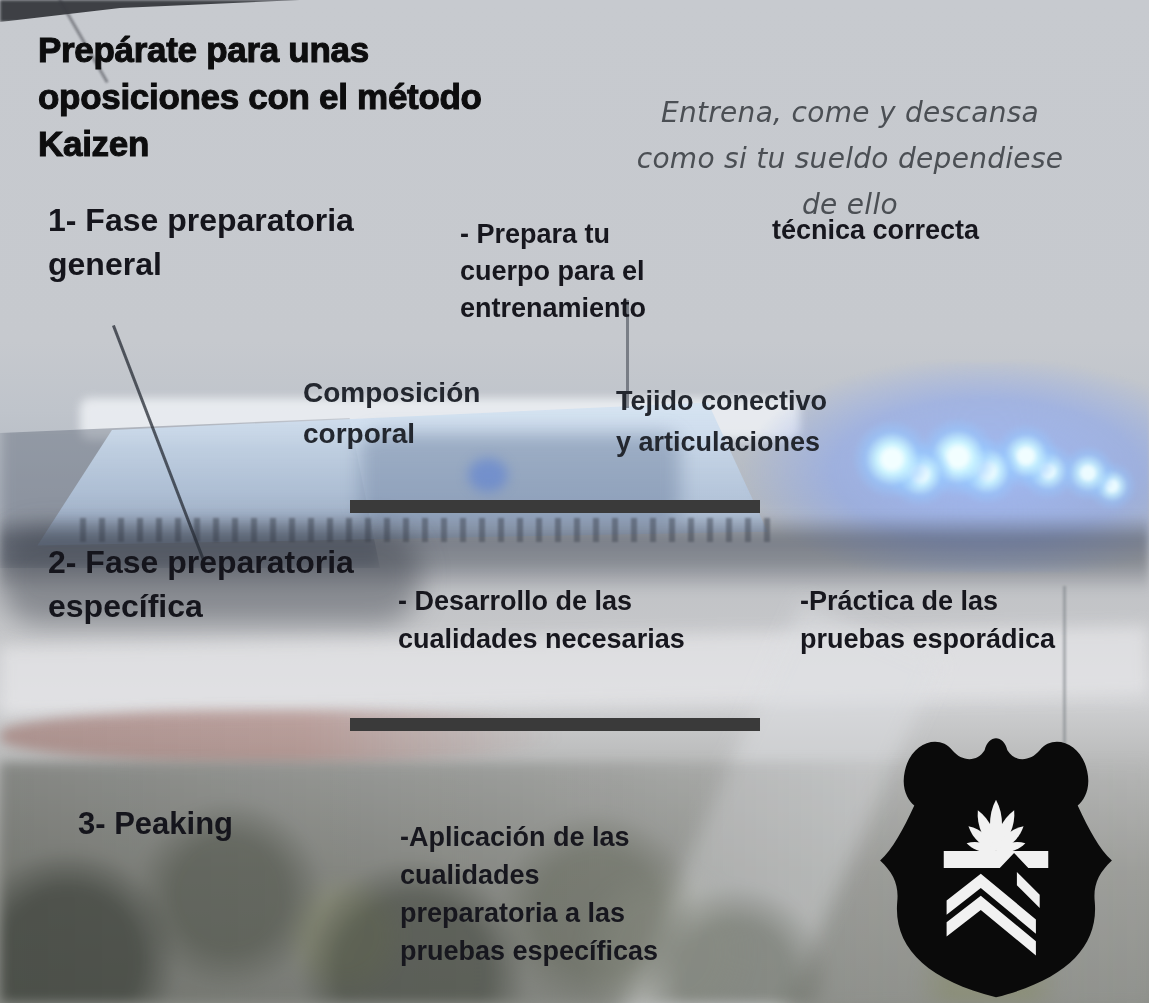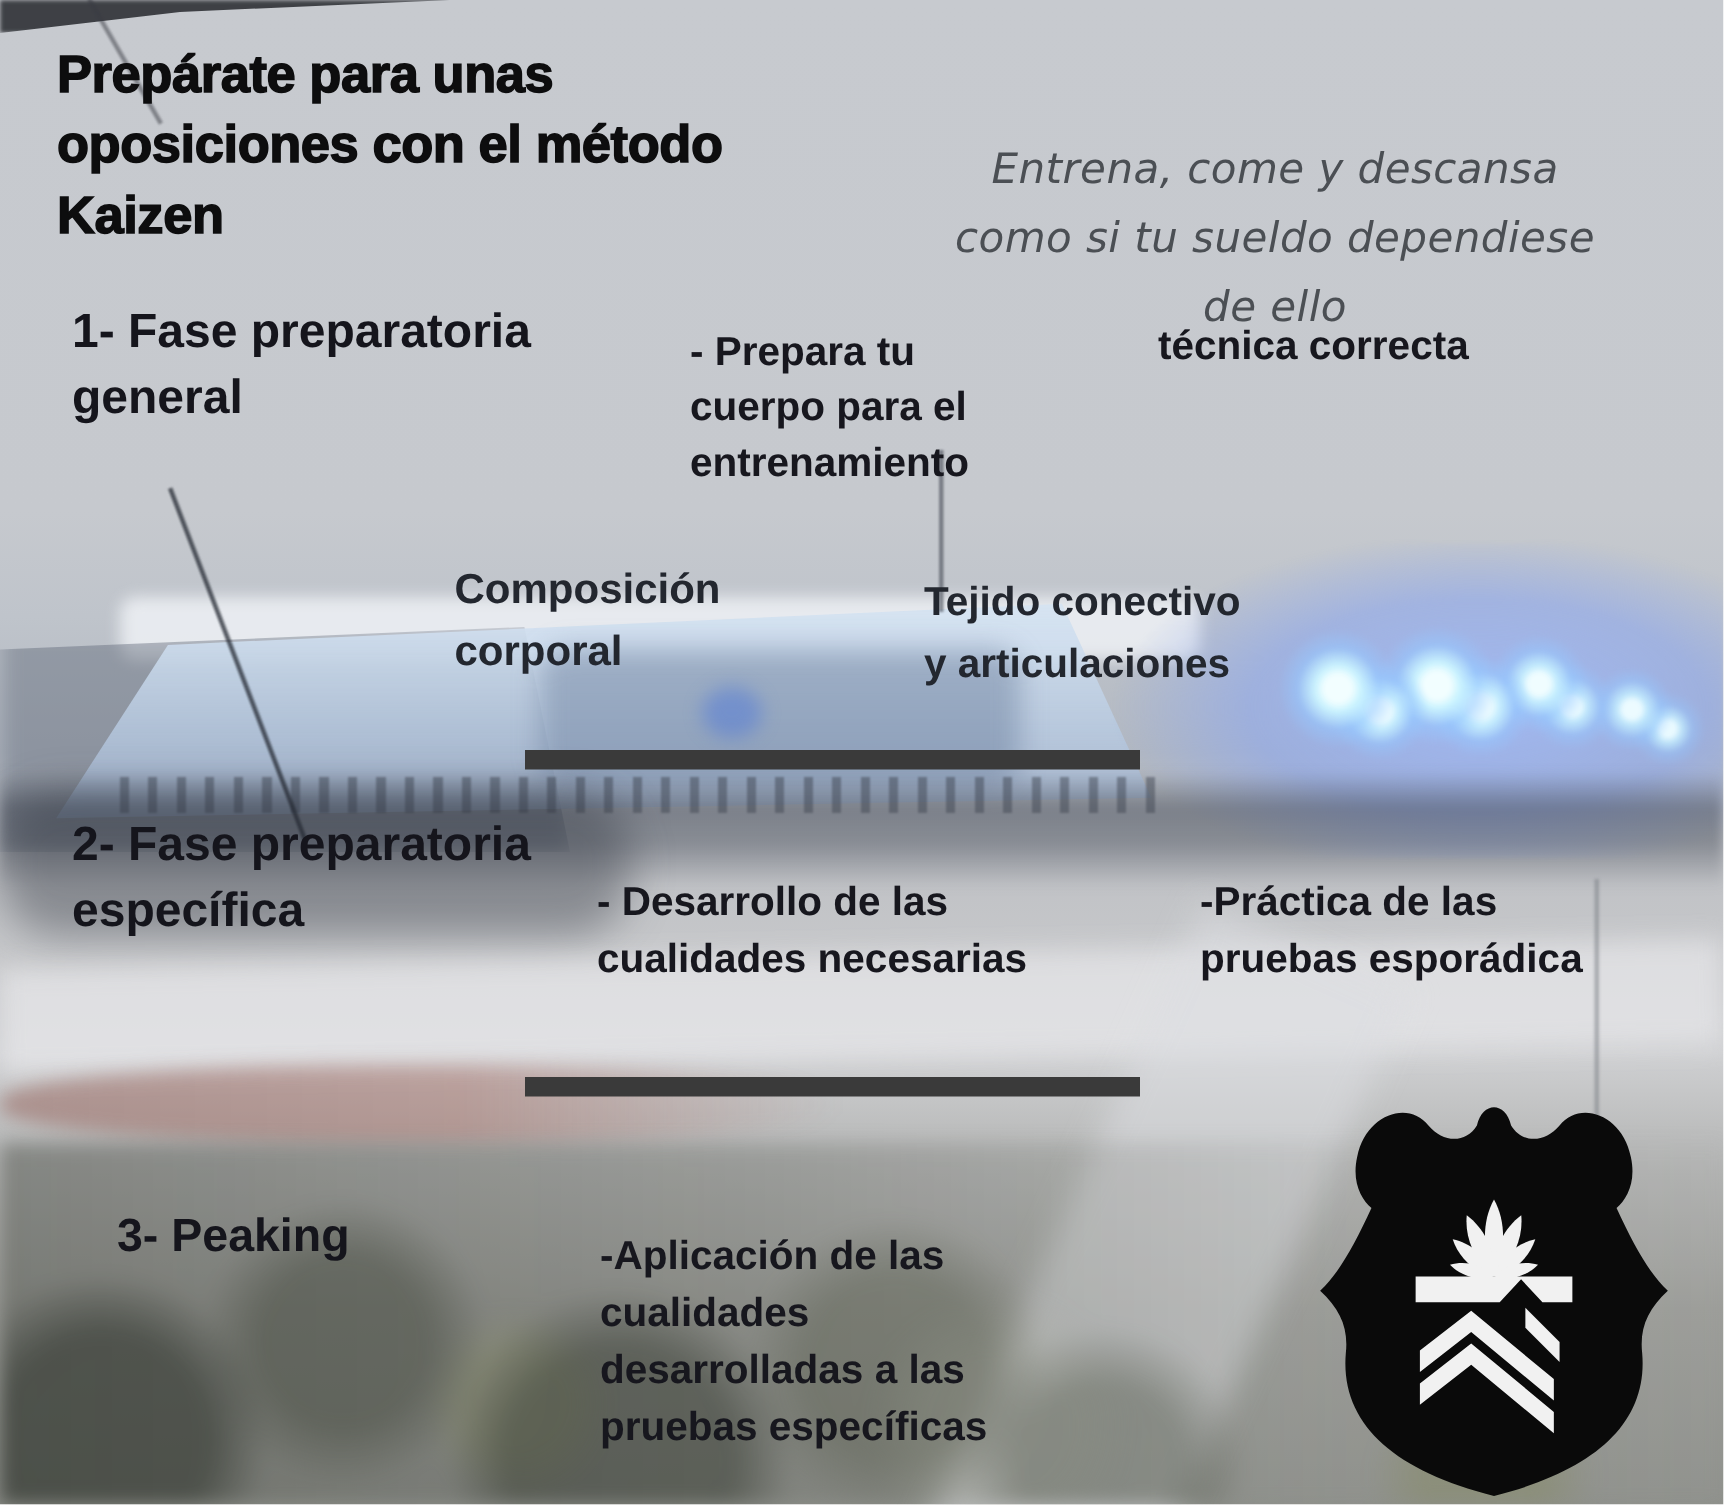--- a/index.html
+++ b/index.html
@@ -181,21 +181,21 @@
   </div>
 
   <div class="divider div2"></div>
 
   <div class="txt h-phase phase3-h">
     <div>3- Peaking</div>
   </div>
   <div class="txt bullet b5">
     <div>-Aplicación de las</div>
     <div>cualidades</div>
-    <div>desarrolladas a las</div>
+    <div>preparatoria a las</div>
     <div>pruebas específicas</div>
   </div>
 
   <svg class="badge" viewBox="0 0 300 300" aria-hidden="true">
     <path fill="#0a0a0a" d="
       M 54,56
       C 60,26 90,16 104,34
       C 114,46 130,47 138,34
       C 142,17 158,17 162,34
       C 170,47 186,46 196,34

